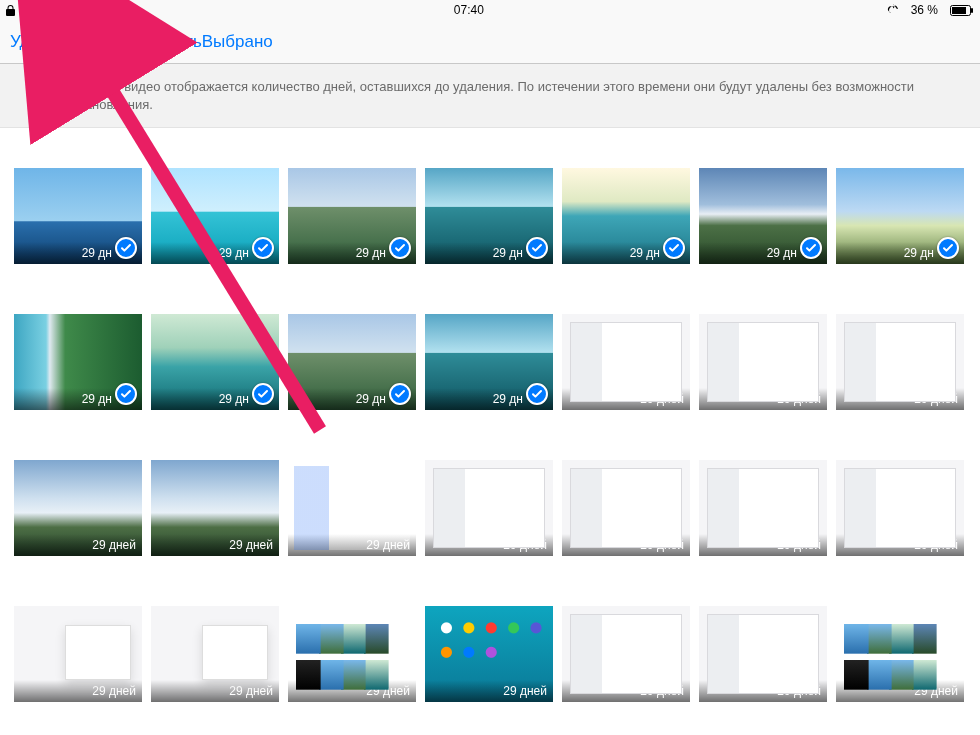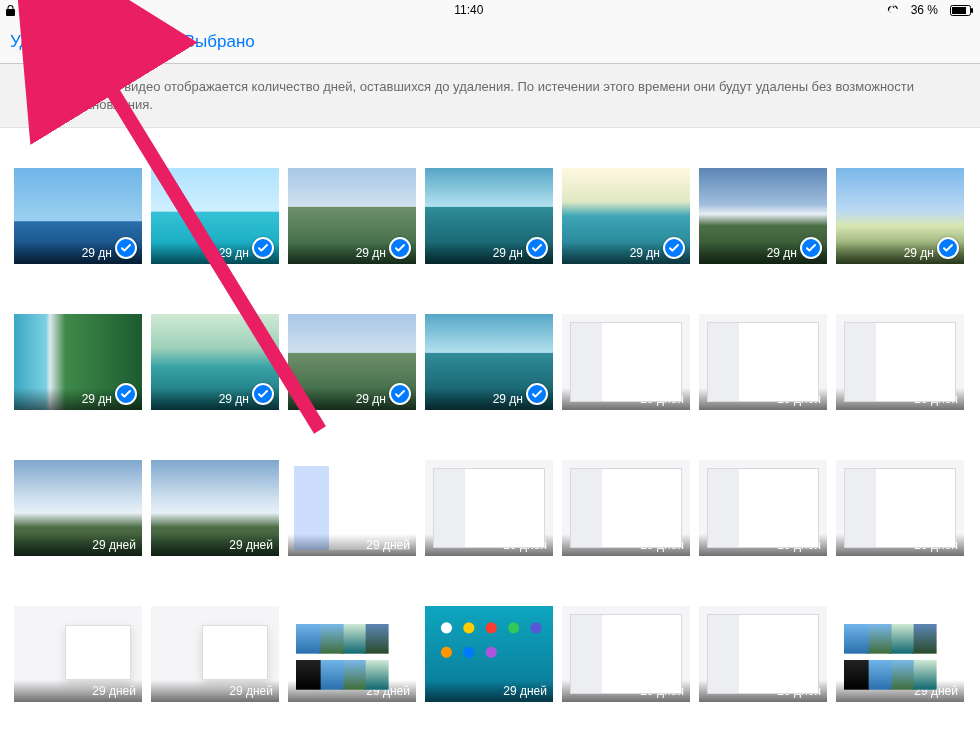--- a/index.html
+++ b/index.html
@@ -5,21 +5,21 @@
   * { margin: 0; padding: 0; box-sizing: border-box; }
   html, body { width: 980px; height: 735px; font-family: -apple-system, "Helvetica Neue", Arial, sans-serif; background: #fff; overflow: hidden; }
 
   
   .statusbar { height: 20px; display: flex; align-items: center; justify-content: space-between; padding: 0 6px; font-size: 12px; color: #000; background: #f9f9f9; }
   .statusbar .left, .statusbar .right { display: flex; align-items: center; gap: 12px; }
   .lock-icon svg, .battery-icon svg, .refresh-icon svg { display: block; }
 
   
   .navbar { height: 44px; background: #f9f9f9; border-bottom: 1px solid #c8c8c8; display: flex; align-items: center; padding: 0 10px; }
-  .nav-left { display: flex; }
+  .nav-left { display: flex; gap: 18px; }
   .nav-btn { color: #007aff; font-size: 17px; cursor: pointer; }
   .nav-title { flex: 1; text-align: center; font-size: 17px; font-weight: 600; color: #000; margin-left: -80px; }
   .nav-right .nav-btn { margin-left: auto; }
 
   
   .infobanner { background: #f2f2f2; color: #6b6b6b; font-size: 13px; padding: 14px 52px; line-height: 1.35; border-bottom: 1px solid #e3e3e3; }
 
   
   .grid-wrapper { height: calc(735px - 20px - 44px - 58px); overflow: hidden; padding-top: 40px; }
   .grid { display: flex; flex-wrap: wrap; gap: 9px; padding: 0 14px; }
@@ -86,21 +86,21 @@
 
 <div class="statusbar">
   <div class="left">
     <span class="lock-icon">
       <svg width="9" height="11" viewBox="0 0 9 11">
           <path d="M1.5 4V3a3 3 0 016 0v1h.5a1 1 0 011 1v5a1 1 0 01-1 1H1a1 1 0 01-1-1V5a1 1 0 011-1h.5zm1 0h4V3a2 2 0 10-4 0v1z" fill="#000"></path>
         </svg>
     </span>
     <span>iPad</span>
   </div>
-  <div>11:40</div>
+  <div>07:40</div>
   <div class="right">
     <span class="refresh-icon">
       <svg width="12" height="12" viewBox="0 0 12 12">
           <path d="M6 1a5 5 0 014.9 4h-1.05A4 4 0 103 8.83l.7-.7A3 3 0 116 3v1.5L8.5 2 6 .5V1z" fill="#000"></path>
         </svg>
     </span>
     <span>36 %</span>
     <span class="battery-icon">
       <svg width="24" height="11" viewBox="0 0 24 11">
           <rect x="0.5" y="0.5" width="20" height="10" rx="2" fill="none" stroke="#000"></rect>

